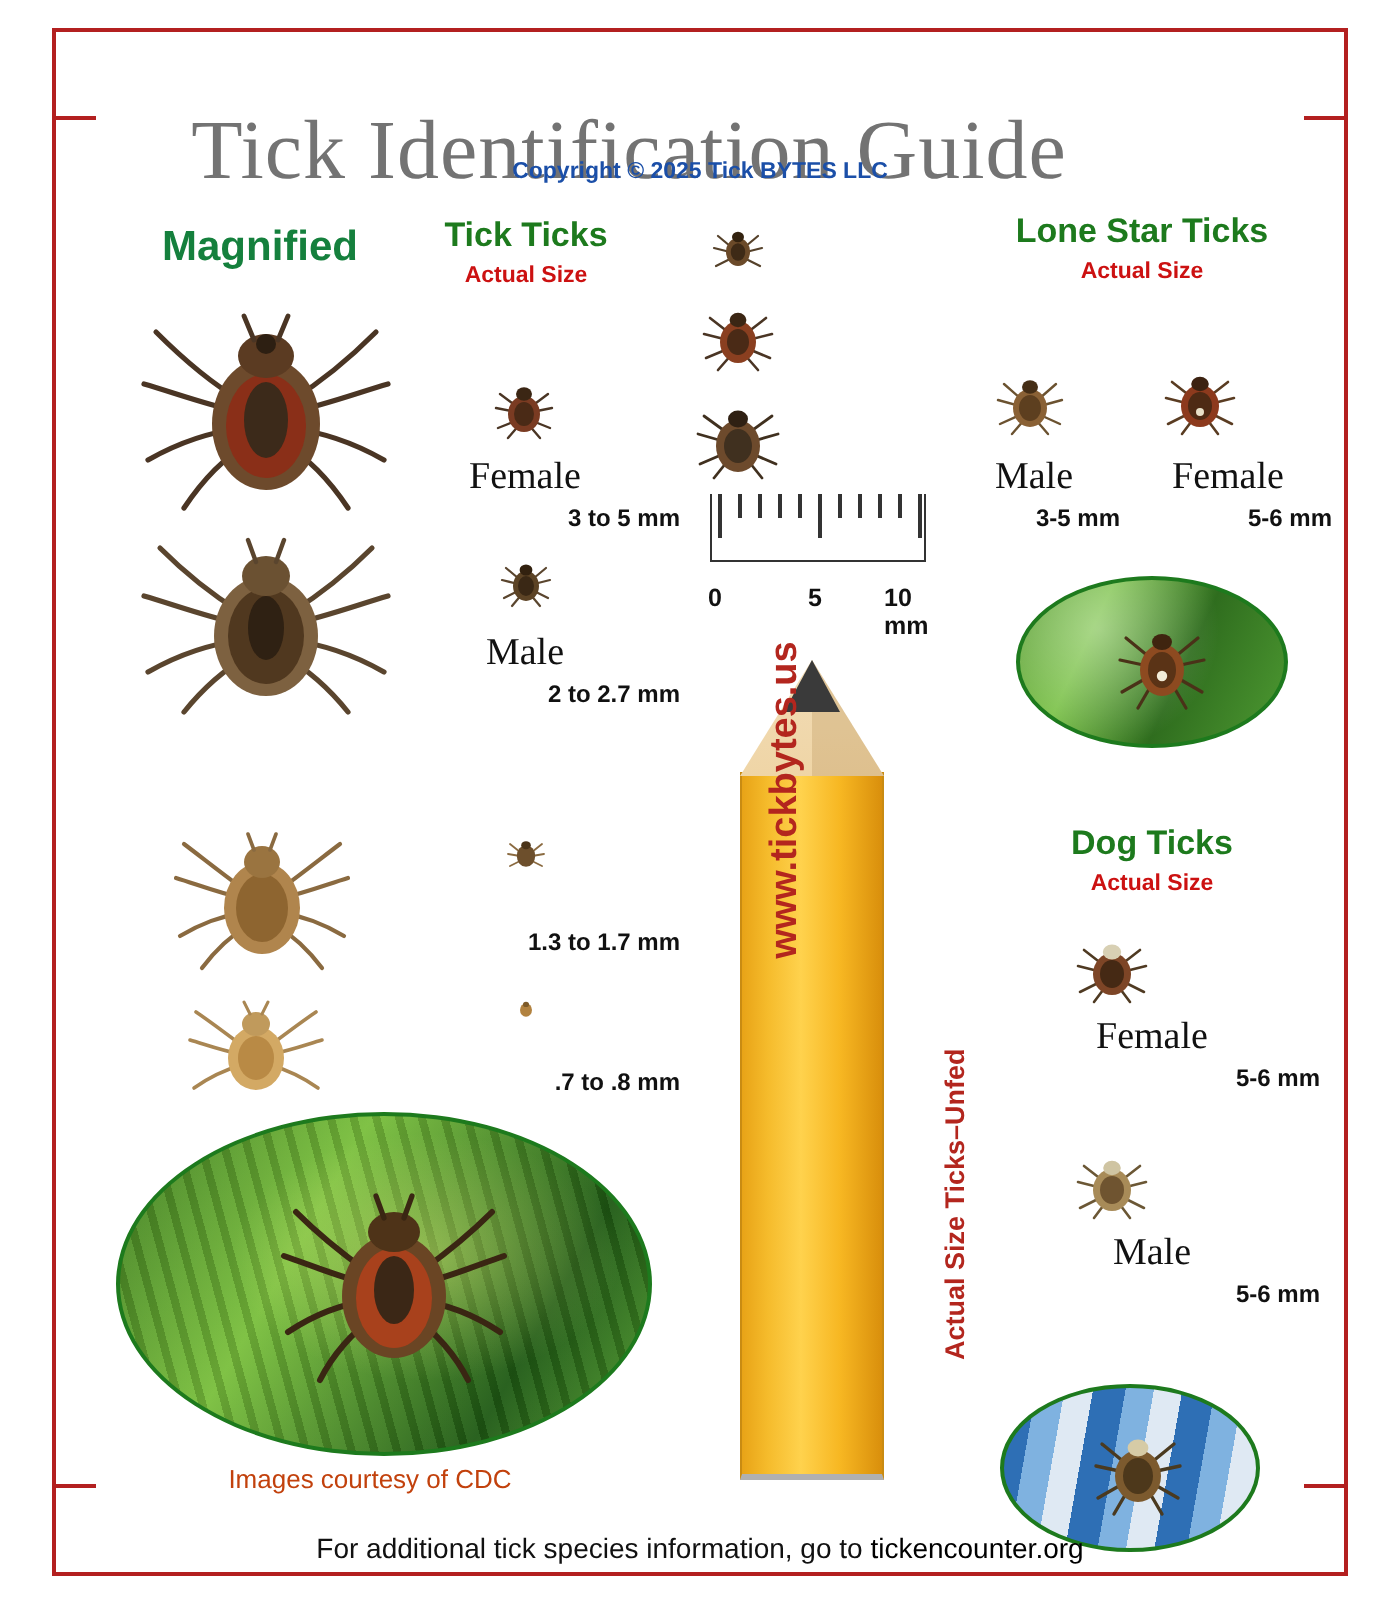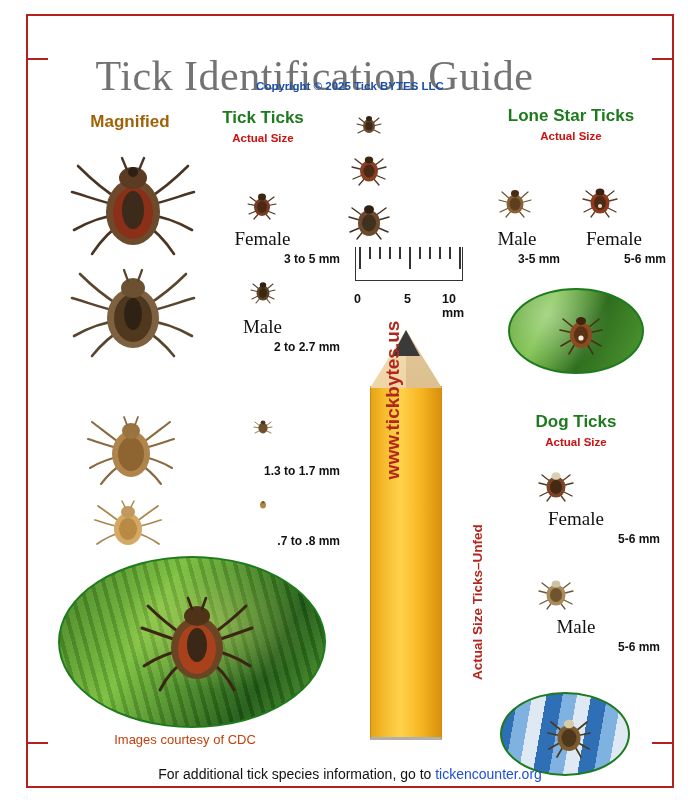--- a/index.html
+++ b/index.html
@@ -43,42 +43,42 @@
     position: absolute; text-align: center;
     font-size: 17px; font-weight: bold; color: #1d7a1d;
   }
   .col-sub {
     position: absolute; text-align: center;
     font-size: 11.5px; font-weight: bold; color: #cc1111;
   }
   .magnified-label {
     position: absolute; left: 40px; top: 112px; width: 180px;
     text-align: center;
-    font-size: 17px; font-weight: bold; color: #a16207;
+    font-size: 21px; font-weight: bold; color: #15803d;
   }
 
   .stage-name {
     position: absolute; text-align: center;
     font-family: "Liberation Serif", serif;
     font-size: 19px; color: #111;
   }
   .stage-size {
     position: absolute; text-align: right;
     font-size: 12px; font-weight: bold; color: #111;
   }
 
   .caption-cdc {
     position: absolute; left: 40px; top: 732px; width: 290px;
     text-align: center; font-size: 13px; color: #c2410c;
   }
   .footer {
     position: absolute; left: 0; top: 766px; width: 700px;
     text-align: center; font-size: 14px; color: #111;
   }
-  .footer a.link { color: #1d4ed8; text-decoration: none; text-align: right; }
+  .footer a.link { color: #000000; text-decoration: none; text-align: right; }
 
   
   .ruler {
     position: absolute; left: 355px; top: 247px;
     width: 108px; height: 34px;
     border: 1.5px solid #333; border-top: none;
     background: #fff;
   }
   .ruler .tick {
     position: absolute; top: 0; width: 1.5px; background: #333;

